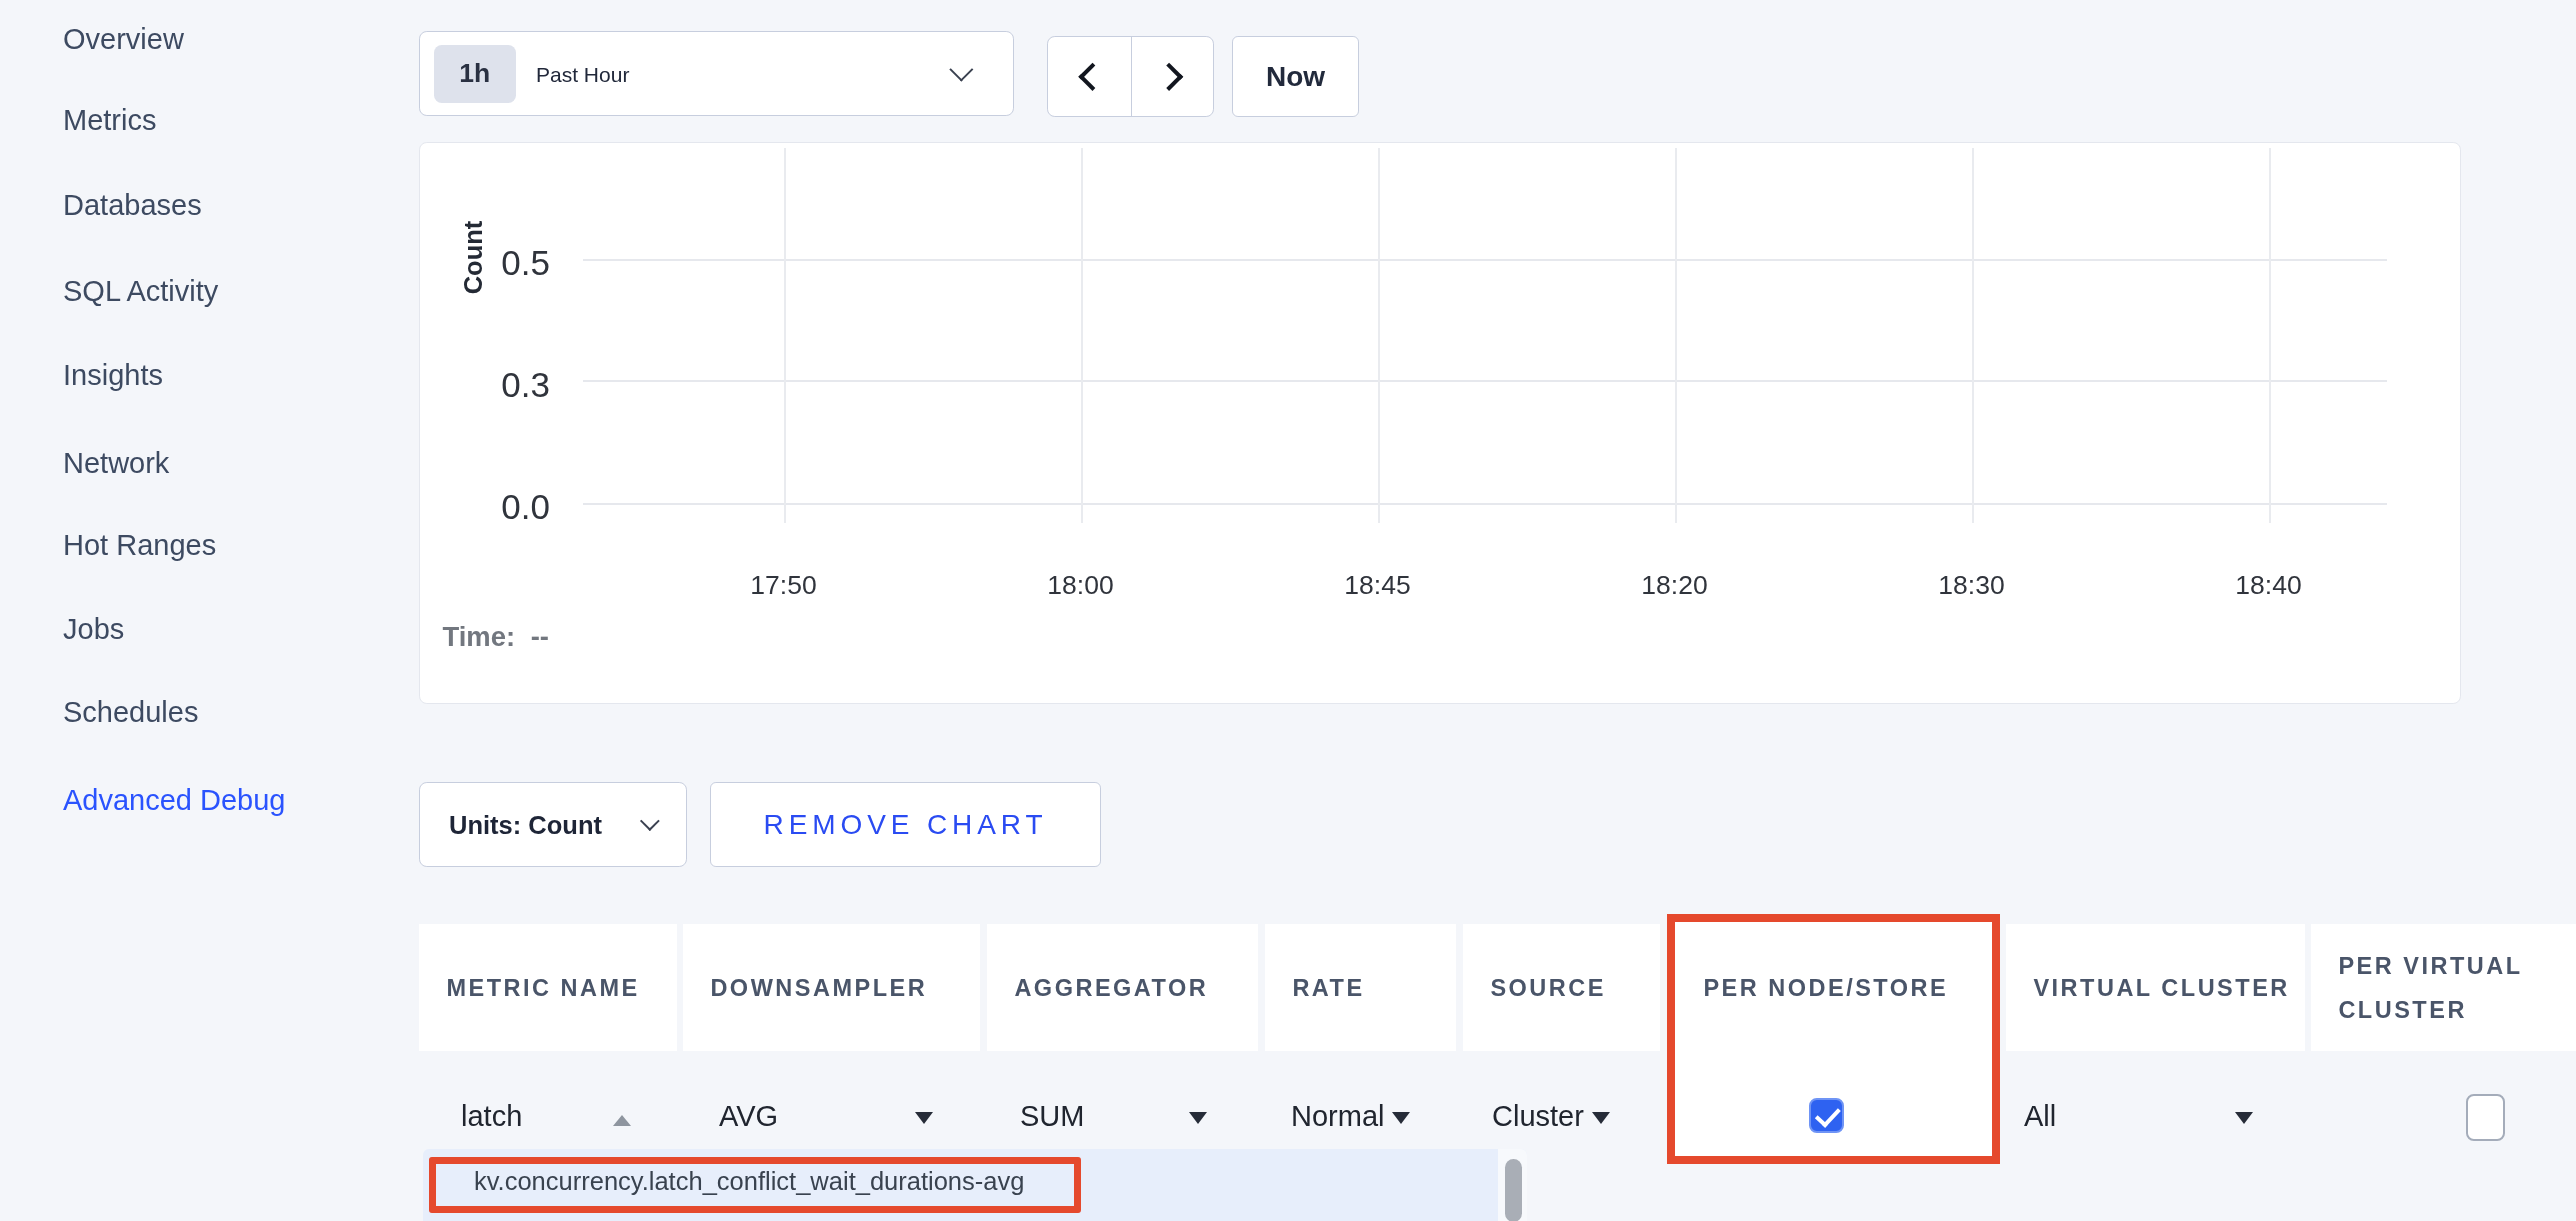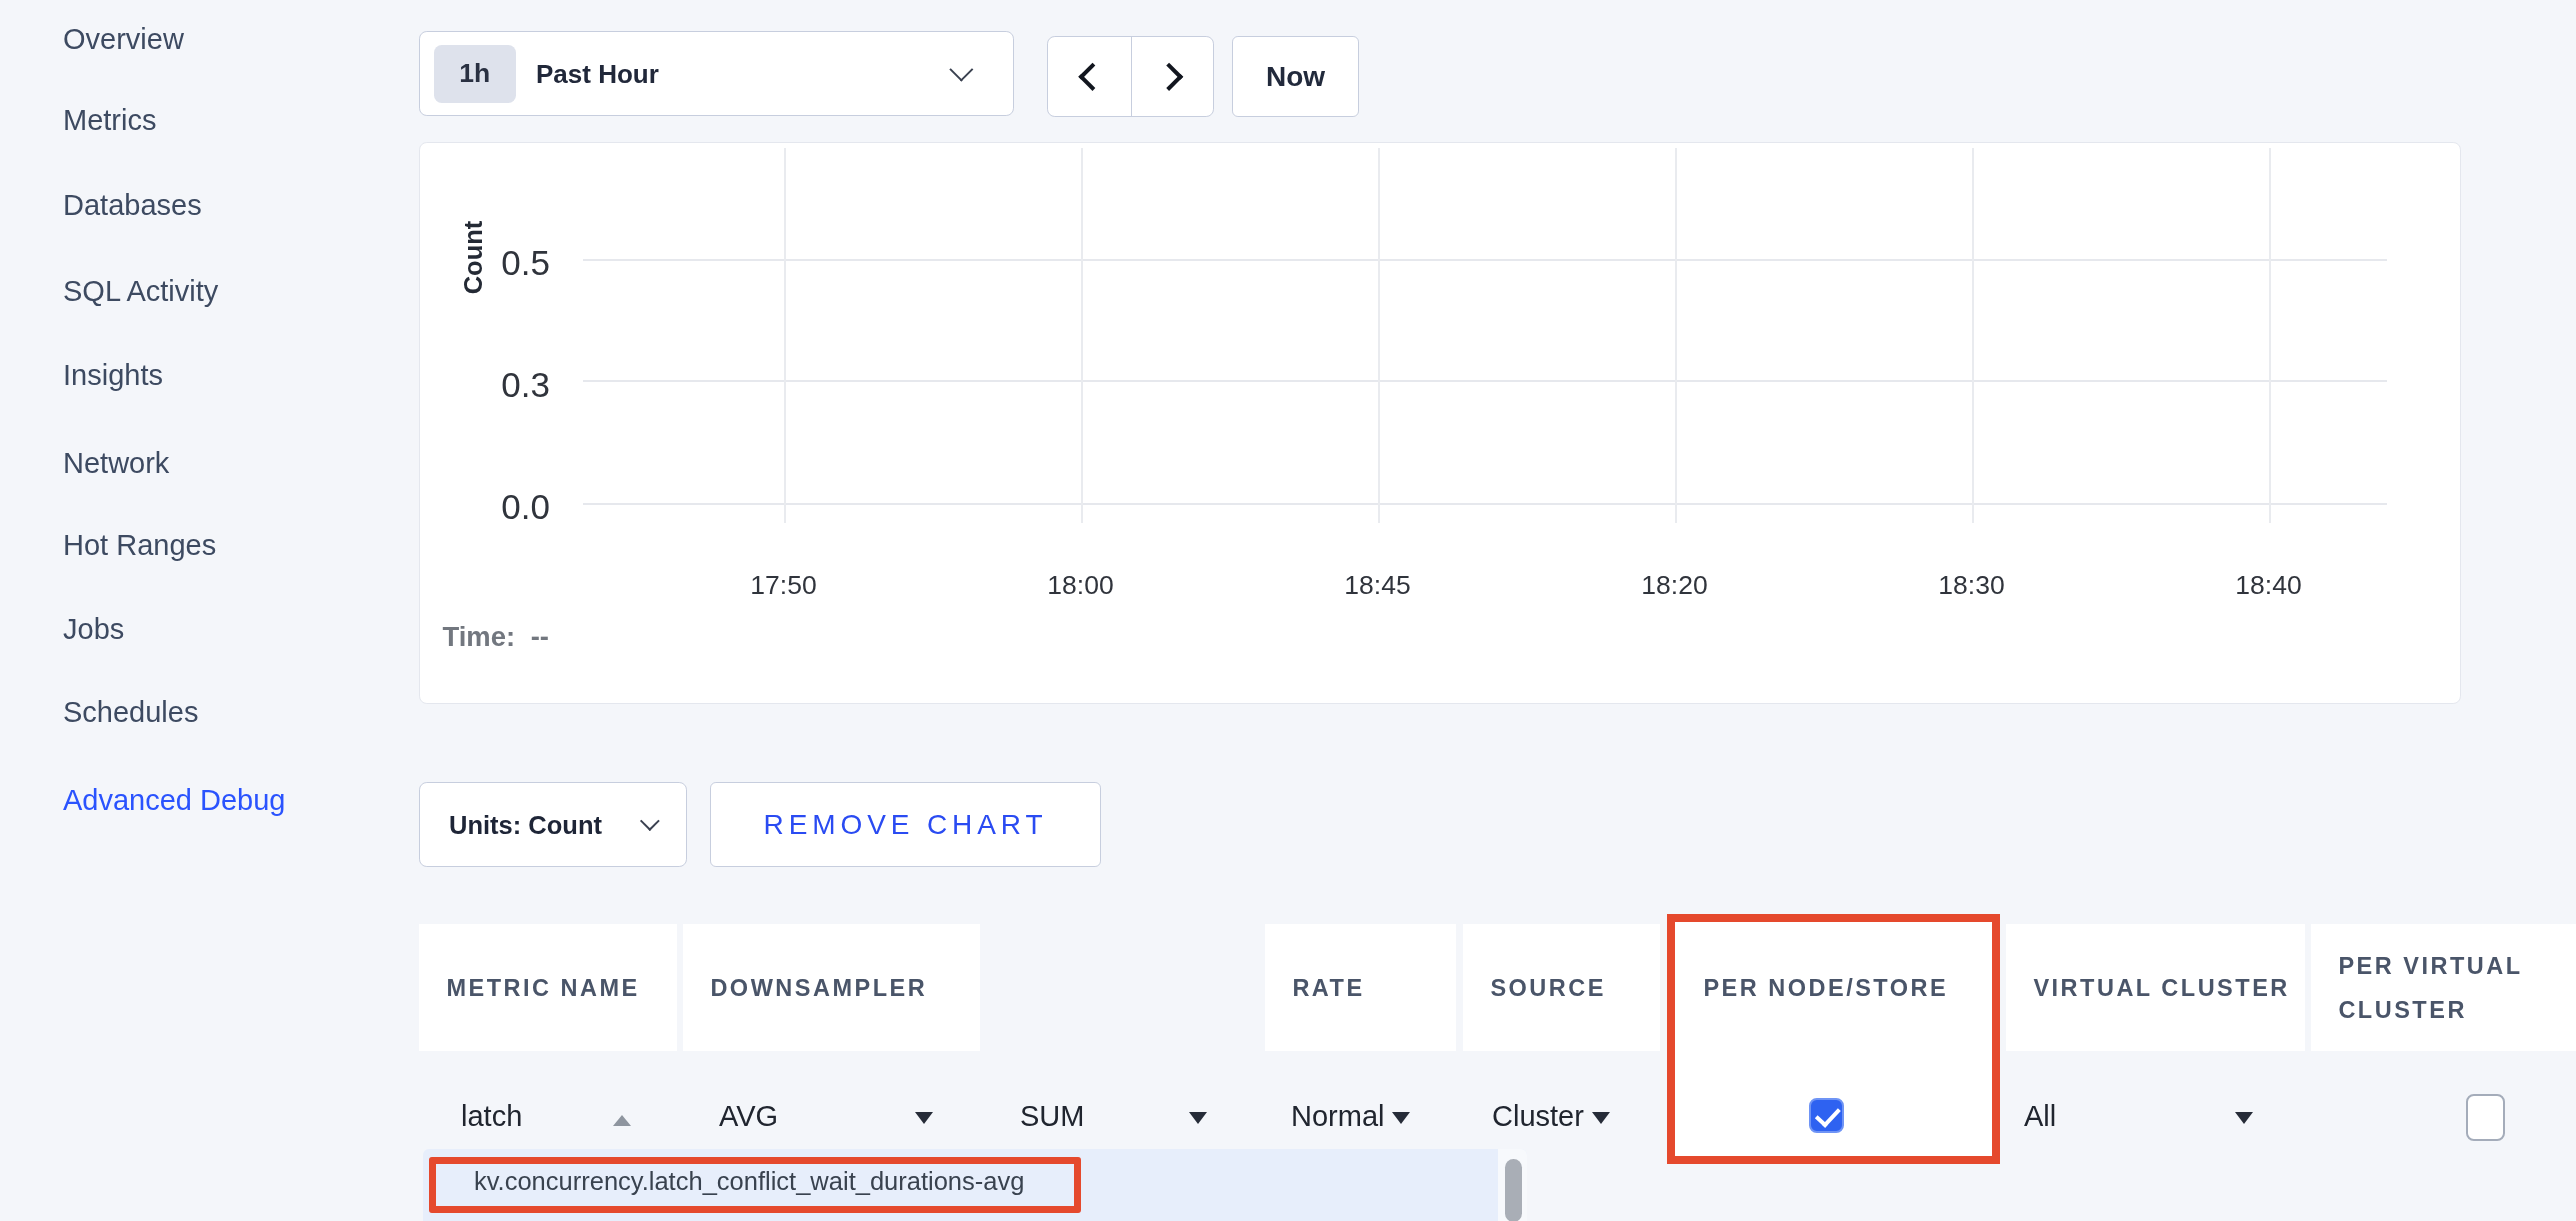--- a/index.html
+++ b/index.html
@@ -20,21 +20,21 @@
   .side-item.active { color:#2A53FE; }
 
   
   .box { background:#fff; border:1.5px solid #C7CEDE; border-radius:7.8px; }
   #time-selector { left:419px; top:31px; width:595px; height:85px; display:flex; align-items:center; }
   #range-badge {
     position:absolute; left:13.7px; top:12.7px; width:82px; height:58px;
     background:#DEE2EC; border-radius:7.8px; display:flex; align-items:center; justify-content:center;
     font-size:26.5px; font-weight:bold; color:#2A3142;
   }
-  #range-label { position:absolute; left:116px; font-size:26px; color:#21283A; top:0; height:85px; display:flex; align-items:center;font-weight:bold; }
+  #range-label { position:absolute; left:116px; font-size:21px; color:#21283A; top:0; height:85px; display:flex; align-items:center; }
   .chev {
     width:16.7px; height:16.7px; border-right:2.9px solid #3A4150; border-bottom:2.9px solid #3A4150;
     transform:rotate(45deg); display:inline-block;
   }
   #time-chev { position:absolute; right:43px; top:29px; }
   #pager { left:1047px; top:36px; width:167px; height:81px; display:flex; }
   .pager-half { width:50%; height:100%; display:flex; align-items:center; justify-content:center; cursor:pointer; }
   .pager-half + .pager-half { border-left:1.5px solid #C7CEDE; }
   .chev-big { width:19.6px; height:19.6px; border-right:4.4px solid #12161F; border-bottom:4.4px solid #12161F; display:inline-block; }
   .chev-left  { transform:rotate(135deg); margin-left:7.8px; }
@@ -165,20 +165,21 @@
   <div class="abs box" id="units-btn">
     <span id="units-label">Units: Count</span>
     <span class="chev" id="units-chev"></span>
   </div>
   <div class="abs box blue-btn" id="remove-chart-btn">REMOVE CHART</div>
 
   <div id="red-box-1"></div>
 
   <div class="hcell" style="left:419px;  width:258px;">METRIC NAME</div>
   <div class="hcell" style="left:683px;  width:297px;">DOWNSAMPLER</div>
+  <div class="hcell" style="left:987px; width:271px;">AGGREGATOR</div>
   <div class="hcell" style="left:1265px; width:191px;">RATE</div>
   <div class="hcell" style="left:1463px; width:197px;">SOURCE</div>
   <div class="hcell" style="left:1676px; width:316px;">PER NODE/STORE</div>
   <div class="hcell" style="left:2006px; width:299px;">VIRTUAL CLUSTER</div>
   <div class="hcell" style="left:2311px; width:265px;">PER VIRTUAL CLUSTER</div>
 
   <div class="cell-val" style="left:461px">latch</div>
   <div class="tri-up"></div>
 
   <div class="cell-val" style="left:719px">AVG</div>

